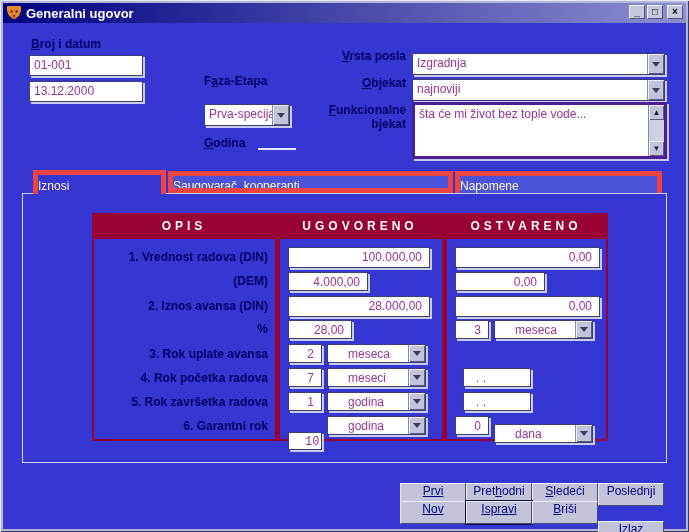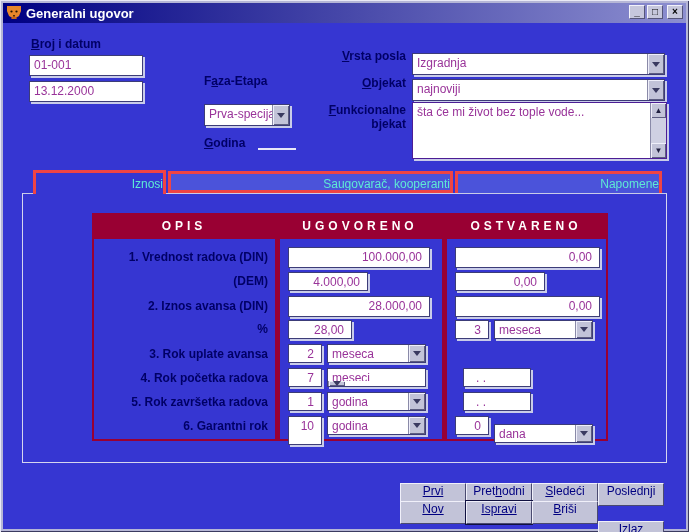--- a/index.html
+++ b/index.html
@@ -22,38 +22,38 @@
        color:#993399;font-size:12px;line-height:17px;padding:1px 4px;overflow:hidden;white-space:nowrap;}
   .fld.r{text-align:right;padding-right:7px;}
   .combo{position:absolute;background:#fff;border:1px solid #3c3c78;box-shadow:2px 2px 0 #c9cce9;
          display:flex;overflow:hidden;}
   .combo-text{flex:1;color:#993399;font-size:12px;line-height:17px;padding:1px 4px;white-space:nowrap;overflow:hidden;}
   .combo-btn{width:17px;background:#c2c3d8;border-left:1px solid #8a8aa8;
              box-shadow:inset 1px 1px 0 #efeffa,inset -1px -1px 0 #5c5c80;
              display:flex;align-items:center;justify-content:center;}
   .tri{width:0;height:0;border-left:4px solid transparent;border-right:4px solid transparent;border-top:5px solid #3a3a60;}
 
-  .memo{position:absolute;background:#fff;border:1px solid #4c1d95;box-shadow:2px 2px 0 #c9cce9;display:flex;}
+  .memo{position:absolute;background:#fff;border:3px solid #4c1d95;box-shadow:2px 2px 0 #c9cce9;display:flex;}
   .memo-text{flex:1;color:#993399;font-size:12px;line-height:15px;padding:2px 4px;overflow:hidden;}
   .sbar{width:16px;background:#cfd0e2;display:flex;flex-direction:column;justify-content:space-between;border-left:1px solid #8a8aa8;}
   .sbtn{height:15px;background:#c2c3d8;box-shadow:inset 1px 1px 0 #efeffa,inset -1px -1px 0 #5c5c80;
         font-size:8px;color:#202040;text-align:center;line-height:15px;}
 
-  .tab{position:absolute;background:#4b53da;border:3px solid #ef4444;color:#5eead4;font-size:12px;
-       text-align:right;line-height:21px;overflow:hidden;white-space:nowrap;}
+  .tab{position:absolute;background:#4b53da;border:5px solid #ef4444;color:#fef9c3;font-size:12px;
+       text-align:left;line-height:21px;overflow:hidden;white-space:nowrap;}
   .tab.active{background:#3636d2;border-bottom:none;z-index:3;line-height:23px;}
   .panel{position:absolute;left:22px;top:193px;width:645px;height:270px;
          border:1px solid #d5d6ef;border-top:1px solid #c9cbe8;background:#3636d2;z-index:1;}
 
   .tbl-frame{position:absolute;left:92px;top:213px;width:516px;height:228px;border:2px solid #990033;z-index:2;}
   .tbl-head{position:absolute;left:92px;top:213px;width:516px;height:26px;background:#990033;z-index:2;}
   .vbar{position:absolute;top:213px;width:5px;height:228px;background:#990033;z-index:2;}
   .hcell{position:absolute;color:#fff;font-weight:bold;font-size:12px;letter-spacing:4px;text-align:center;z-index:4;}
   .rowlbl{position:absolute;left:96px;width:172px;text-align:right;color:#000066;font-weight:bold;font-size:12px;white-space:nowrap;z-index:4;}
-  .ctl{z-index:4;}
+  .ctl{z-index:4;padding-left:16px;}
 
   .pbtn{position:absolute;width:66px;height:23px;background:#c2c3d8;border:1px solid;
         border-color:#f0f0fa #4a4a70 #4a4a70 #f0f0fa;color:#000080;font-size:12px;
         text-align:center;line-height:15px;white-space:nowrap;cursor:default;}
   .pbtn .k{text-decoration:underline;}
   .pbtn .u{text-decoration:underline;}
   .pbtn.default{box-shadow:0 0 0 1px #101040;}
   .uline{position:absolute;border-bottom:2px solid #e8e8f8;z-index:4;}
 </style>
 </head>
@@ -152,36 +152,36 @@
 
   <div class="fld r ctl" style="left:288px;top:344px;width:34px;height:19px;">2</div>
   <div class="combo ctl" style="left:327px;top:344px;width:99px;height:19px;">
     <span class="combo-text">meseca</span>
     <span class="combo-btn">
         <i class="tri"></i>
       </span>
   </div>
 
   <div class="fld r ctl" style="left:288px;top:368px;width:34px;height:19px;">7</div>
-  <div class="combo ctl" style="left:327px;top:368px;width:99px;height:19px;flex-direction:column;">
+  <div class="combo ctl" style="left:327px;top:368px;width:99px;height:19px;">
     <span class="combo-text">meseci</span>
     <span class="combo-btn">
         <i class="tri"></i>
       </span>
   </div>
 
   <div class="fld r ctl" style="left:288px;top:392px;width:34px;height:19px;">1</div>
   <div class="combo ctl" style="left:327px;top:392px;width:99px;height:19px;">
     <span class="combo-text">godina</span>
     <span class="combo-btn">
         <i class="tri"></i>
       </span>
   </div>
 
-  <div class="fld r ctl" style="left:288px;top:416px;width:34px;height:29px;">10</div>
+  <div class="fld r ctl" style="left:288px;top:432px;width:34px;height:18px;font-family:Liberation Mono, monospace;">10</div>
   <div class="combo ctl" style="left:327px;top:416px;width:99px;height:19px;">
     <span class="combo-text">godina</span>
     <span class="combo-btn">
         <i class="tri"></i>
       </span>
   </div>
 
   <div class="fld r ctl" style="left:455px;top:247px;width:145px;height:21px;">0,00</div>
   <div class="fld r ctl" style="left:455px;top:272px;width:90px;height:19px;">0,00</div>
   <div class="fld r ctl" style="left:455px;top:296px;width:145px;height:21px;">0,00</div>

